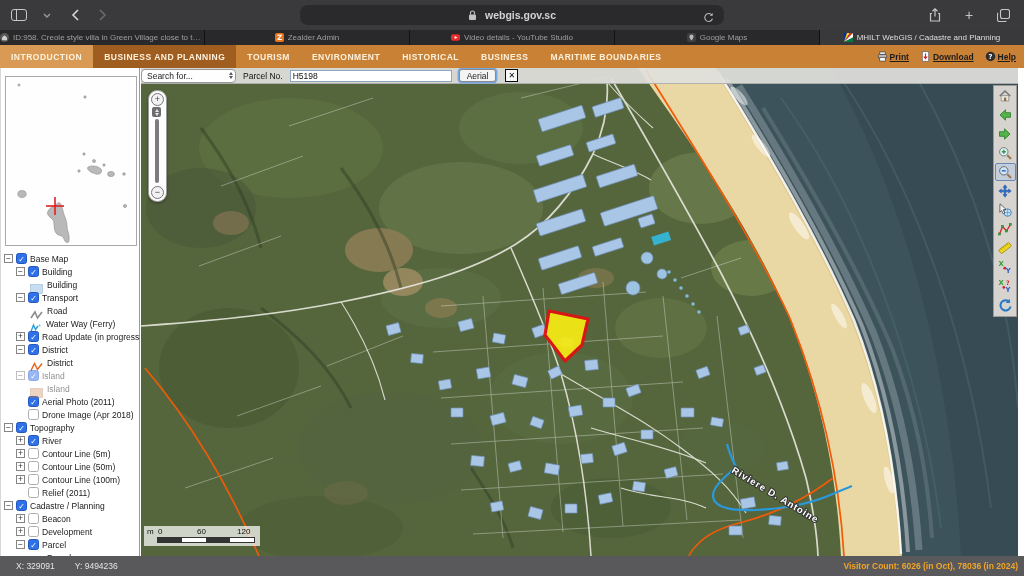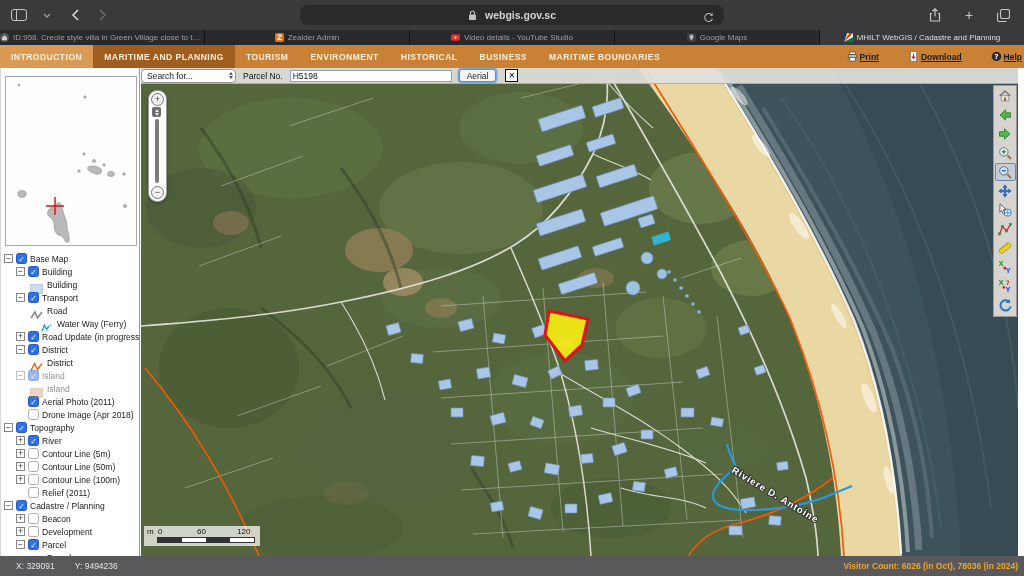--- a/index.html
+++ b/index.html
@@ -22,21 +22,21 @@
   .btab.active{background:#39393c}
   .btab.active .tl{color:#dedede}
   .fav{width:9px;height:9px;flex:none;display:grid;place-items:center}
   .fav svg{width:9px;height:9px}
   
   #navbar{position:absolute;left:0;top:45px;width:1024px;height:23px;background:#c98136;display:flex;align-items:stretch}
   .ntab{display:flex;align-items:center;padding:0 11px;font-size:8.5px;font-weight:bold;letter-spacing:.5px;
         color:#fdf1dc;cursor:default}
   .ntab.light{background:#d99a55}
   .ntab.active{background:#a05d20}
-  #navlinks{margin-left:auto;display:flex;gap:29px;padding-right:2px}
+  #navlinks{margin-left:auto;display:flex;gap:11px;padding-right:8px}
   .nlink{display:flex;align-items:center;gap:2px;font-size:8.5px;font-weight:bold;color:#1d1d1d;
          text-decoration:underline;cursor:pointer}
   .nlink svg{width:11px;height:11px}
   
   #content{position:absolute;left:0;top:68px;width:1024px;height:488px;background:#fff}
   #sidebar{position:absolute;left:0;top:0;width:140px;height:488px;background:#fff;border-right:1px solid #9a9a9a;
            border-left:1px solid #d8d8d8;box-sizing:border-box;overflow:hidden}
   #overview{position:absolute;left:4px;top:8px;width:130px;height:168px;border:1px solid #a8a8a8;background:#fff}
   #tree{position:absolute;left:0;top:184px;right:0;bottom:0;overflow:hidden}
   .trow{height:13px;display:flex;align-items:center;box-sizing:border-box}
@@ -203,21 +203,21 @@
           <path d="M0 10 L10 5 L10 10 Z" fill="#007a3d"></path>
         </svg>
       </span>
       <span class="tl">MHILT WebGIS / Cadastre and Planning</span>
     </div>
   </div>
 
 <div id="navbar">
   <div style="display:flex" id="navtabs">
       <div class="ntab light">INTRODUCTION</div>
-      <div class="ntab active">MARITIME AND PLANNING</div>
+      <div class="ntab active">BUSINESS AND PLANNING</div>
       <div class="ntab">TOURISM</div>
       <div class="ntab">ENVIRONMENT</div>
       <div class="ntab">HISTORICAL</div>
       <div class="ntab">BUSINESS</div>
       <div class="ntab">MARITIME BOUNDARIES</div>
     </div>
   <div id="navlinks">
       <span class="nlink">
         <span style="display:grid;place-items:center;text-decoration:none">
           <svg viewBox="0 0 12 12">
@@ -295,21 +295,21 @@
           <span class="exp">−</span>
           <span class="cb on">✓</span>
           <span class="tlbl">Transport</span>
         </div>
         <div class="trow" style="padding-left: 27px;">
           <span class="sw"><svg viewBox="0 0 13 10">
               <path d="M1 8 L5 2 L7.5 8 L12 2" fill="none" stroke="#8a8a8a" stroke-width="1.6"></path>
             </svg></span>
           <span class="tlbl">Road</span>
         </div>
-        <div class="trow" style="padding-left: 37px;">
+        <div class="trow" style="padding-left: 26px;">
           <span class="sw"><svg viewBox="0 0 13 10">
               <path d="M2 8.5 L4.5 2 L6.5 6.5 L9 3" fill="none" stroke="#28a0d8" stroke-width="1.4"></path>
               <circle cx="10.6" cy="2.4" r="1" fill="#60c8e8"></circle>
             </svg></span>
           <span class="tlbl">Water Way (Ferry)</span>
         </div>
         <div class="trow" style="padding-left: 15px;">
           <span class="exp">+</span>
           <span class="cb on">✓</span>
           <span class="tlbl">Road Update (in progress)</span>

